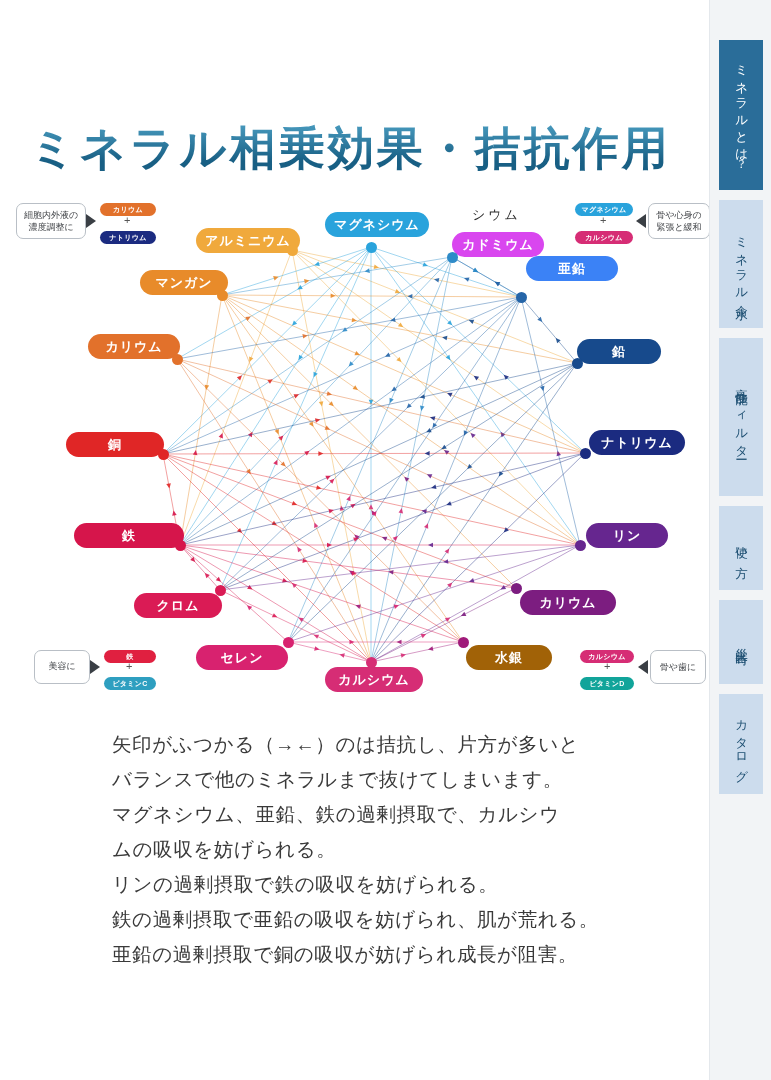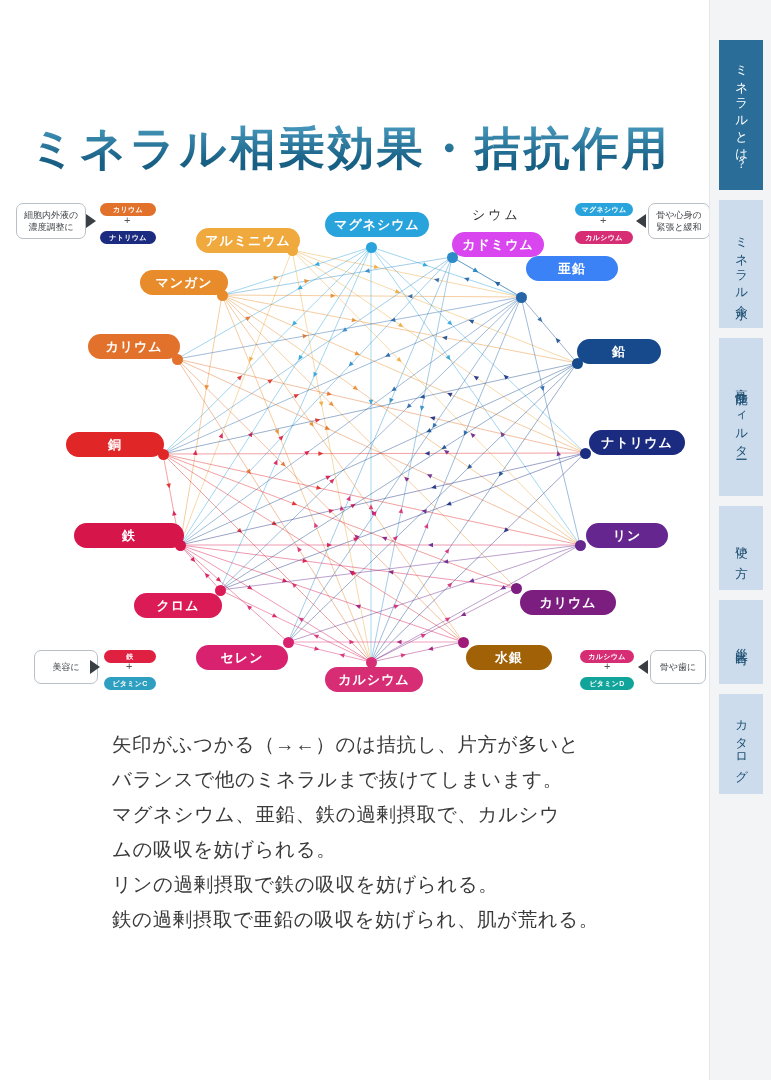--- a/index.html
+++ b/index.html
@@ -325,21 +325,21 @@
       <div class="tri right" style="left: 86px; top: 24px;"></div>
       <div class="mini" style="left: 100px; top: 13px; width: 56px; background: rgb(226, 113, 43);">カリウム</div>
       <div class="mini" style="left: 100px; top: 41px; width: 56px; background: rgb(27, 43, 128);">ナトリウム</div>
       <div class="plus" style="left: 124px; top: 24px;">+</div>
       <div class="callout" style="left: 648px; top: 13px; width: 62px; height: 36px; display: flex; align-items: center; justify-content: center; white-space: pre-line;">骨や心身の
 緊張と緩和</div>
       <div class="tri left" style="left: 636px; top: 24px;"></div>
       <div class="mini" style="left: 575px; top: 13px; width: 58px; background: rgb(41, 163, 220);">マグネシウム</div>
       <div class="mini" style="left: 575px; top: 41px; width: 58px; background: rgb(214, 45, 117);">カルシウム</div>
       <div class="plus" style="left: 600px; top: 24px;">+</div>
-      <div class="callout" style="left: 34px; top: 460px; width: 64px; height: 34px; display: flex; align-items: center; justify-content: center; white-space: pre-line;">美容に</div>
+      <div class="callout" style="left: 34px; top: 460px; width: 56px; height: 34px; display: flex; align-items: center; justify-content: center; white-space: pre-line; font-family: Liberation Mono, monospace;">美容に</div>
       <div class="tri right" style="left: 90px; top: 470px;"></div>
       <div class="mini" style="left: 104px; top: 460px; width: 52px; background: rgb(224, 32, 64);">鉄</div>
       <div class="mini" style="left: 104px; top: 487px; width: 52px; background: rgb(46, 159, 192);">ビタミンC</div>
       <div class="plus" style="left: 126px; top: 470px;">+</div>
       <div class="callout" style="left: 650px; top: 460px; width: 56px; height: 34px; display: flex; align-items: center; justify-content: center; white-space: pre-line;">骨や歯に</div>
       <div class="tri left" style="left: 638px; top: 470px;"></div>
       <div class="mini" style="left: 580px; top: 460px; width: 54px; background: rgb(214, 45, 117);">カルシウム</div>
       <div class="mini" style="left: 580px; top: 487px; width: 54px; background: rgb(17, 164, 154);">ビタミンD</div>
       <div class="plus" style="left: 604px; top: 470px;">+</div>
     </div>
@@ -348,20 +348,21 @@
     </div>
 </div>
 
 <div id="bodycopy">
     <p>矢印がふつかる（→←）のは拮抗し、片方が多いと</p>
     <p>バランスで他のミネラルまで抜けてしまいます。</p>
     <p>マグネシウム、亜鉛、鉄の過剰摂取で、カルシウ</p>
     <p>ムの吸収を妨げられる。</p>
     <p>リンの過剰摂取で鉄の吸収を妨げられる。</p>
     <p>鉄の過剰摂取で亜鉛の吸収を妨げられ、肌が荒れる。</p>
+    <p>亜鉛の過剰摂取で銅の吸収が妨げられ成長が阻害。</p>
   </div>
 
 <div id="sidebar">
     <div class="tab active" style="top: 40px; height: 150px;">
       <span>ミネラルとは?</span>
     </div>
     <div class="tab" style="top: 200px; height: 128px;">
       <span>ミネラル命水</span>
     </div>
     <div class="tab" style="top: 338px; height: 158px;">

